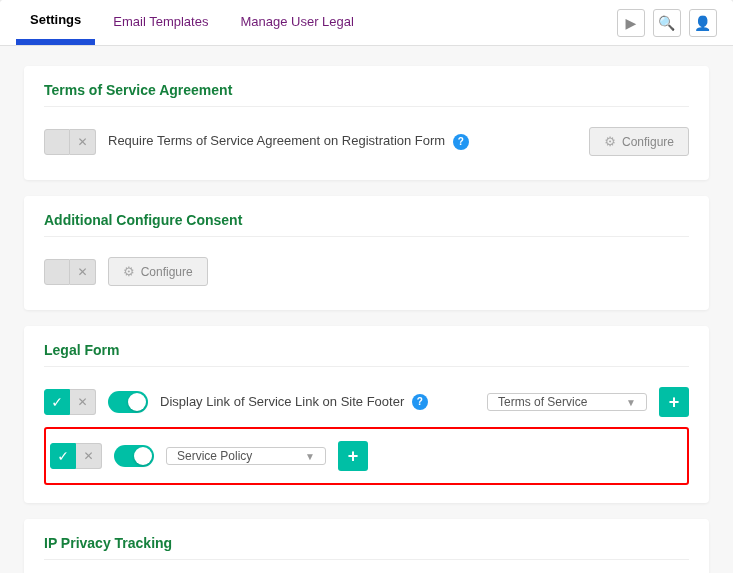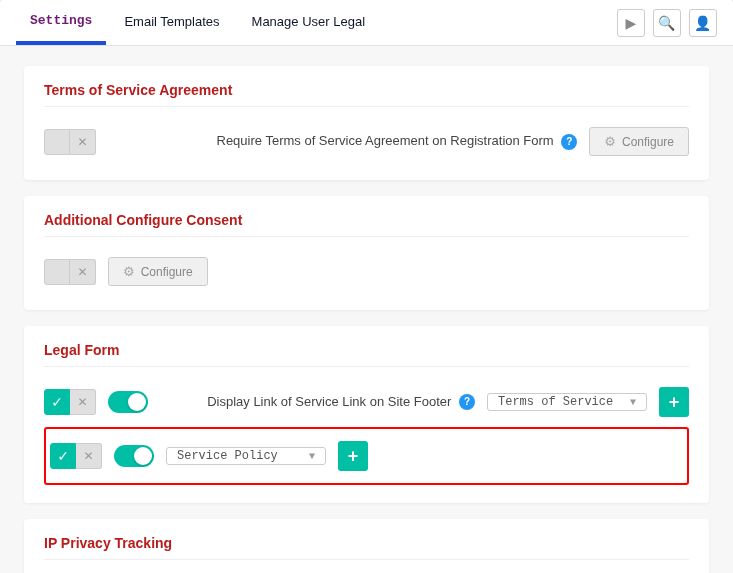--- a/index.html
+++ b/index.html
@@ -34,30 +34,29 @@
       flex: 1;
       height: 100%;
     }
     .nav-tab {
       height: 100%;
       display: flex;
       align-items: center;
       padding: 0 14px;
       font-size: 13px;
       cursor: pointer;
-      color: #0f172a;
+      color: #701a75;
       border-bottom: 2px solid transparent;
       margin-right: 4px;
       text-decoration: none;
     }
     .nav-tab.active {
-      color: #701a75;
-      border-bottom: 4px solid #1d4ed8;
+      color: #000000;
+      border-bottom: 6px solid #1d4ed8;
       font-weight: bold;
-      font-family: Liberation Mono, monospace;
     }
     .nav-icons {
       display: flex;
       align-items: center;
       gap: 8px;
     }
     .nav-icon-btn {
       width: 28px;
       height: 28px;
       border-radius: 3px;
@@ -78,21 +77,21 @@
     .section {
       background: #fff;
       border-radius: 4px;
       margin-bottom: 16px;
       padding: 16px 20px;
       box-shadow: 0 1px 3px rgba(0,0,0,0.06);
     }
     .section-title {
       font-size: 14px;
       font-weight: bold;
-      color: #b91c1c;
+      color: #15803d;
       margin-bottom: 12px;
       padding-bottom: 8px;
       border-bottom: 1px solid #eee;
     }
     .setting-row {
       display: flex;
       align-items: center;
       gap: 12px;
       padding: 8px 0;
     }
@@ -155,21 +154,20 @@
       background: #fff;
       top: 2px;
       right: 2px;
       box-shadow: 0 1px 3px rgba(0,0,0,0.2);
     }
     .setting-label {
       flex: 1;
       font-size: 13px;
       color: #444;
       line-height: 1.4;
-      text-align: right;
     }
     .help-icon {
       display: inline-flex;
       align-items: center;
       justify-content: center;
       width: 16px;
       height: 16px;
       border-radius: 50%;
       background: #2196f3;
       color: #fff;
@@ -203,21 +201,20 @@
       border-radius: 3px;
       background: #fff;
       padding: 1px 10px;
       font-size: 12px;
       color: #555;
       display: flex;
       align-items: center;
       justify-content: space-between;
       cursor: pointer;
       flex-shrink: 0;
-      font-family: Liberation Mono, monospace;
     }
     .dropdown .arrow {
       color: #999;
       font-size: 10px;
       margin-left: 8px;
     }
     
     .plus-btn {
       width: 30px;
       height: 30px;

